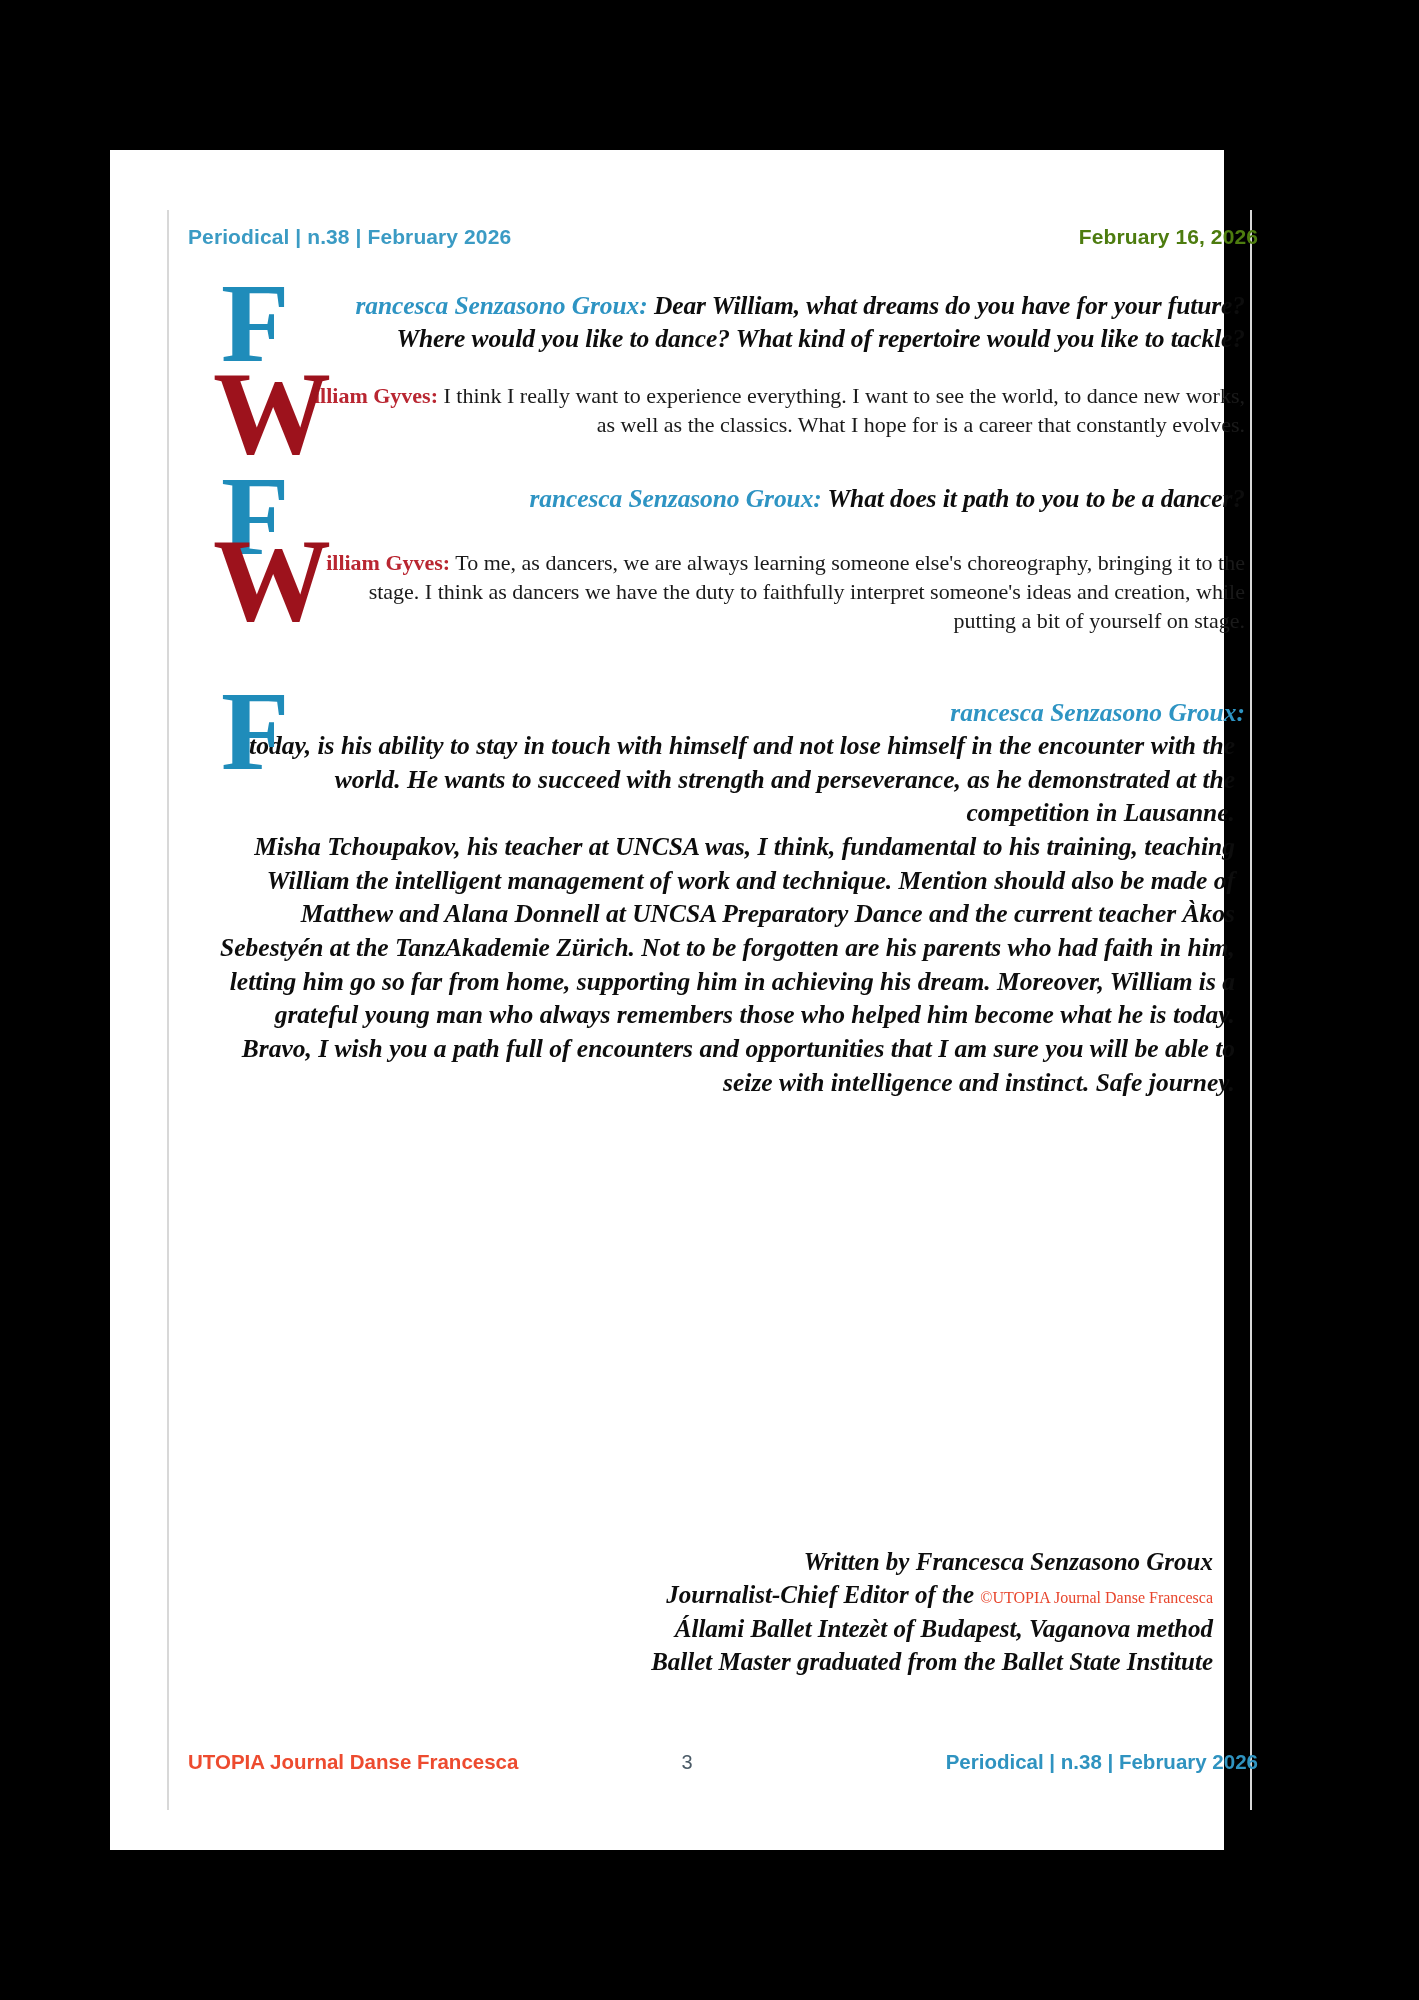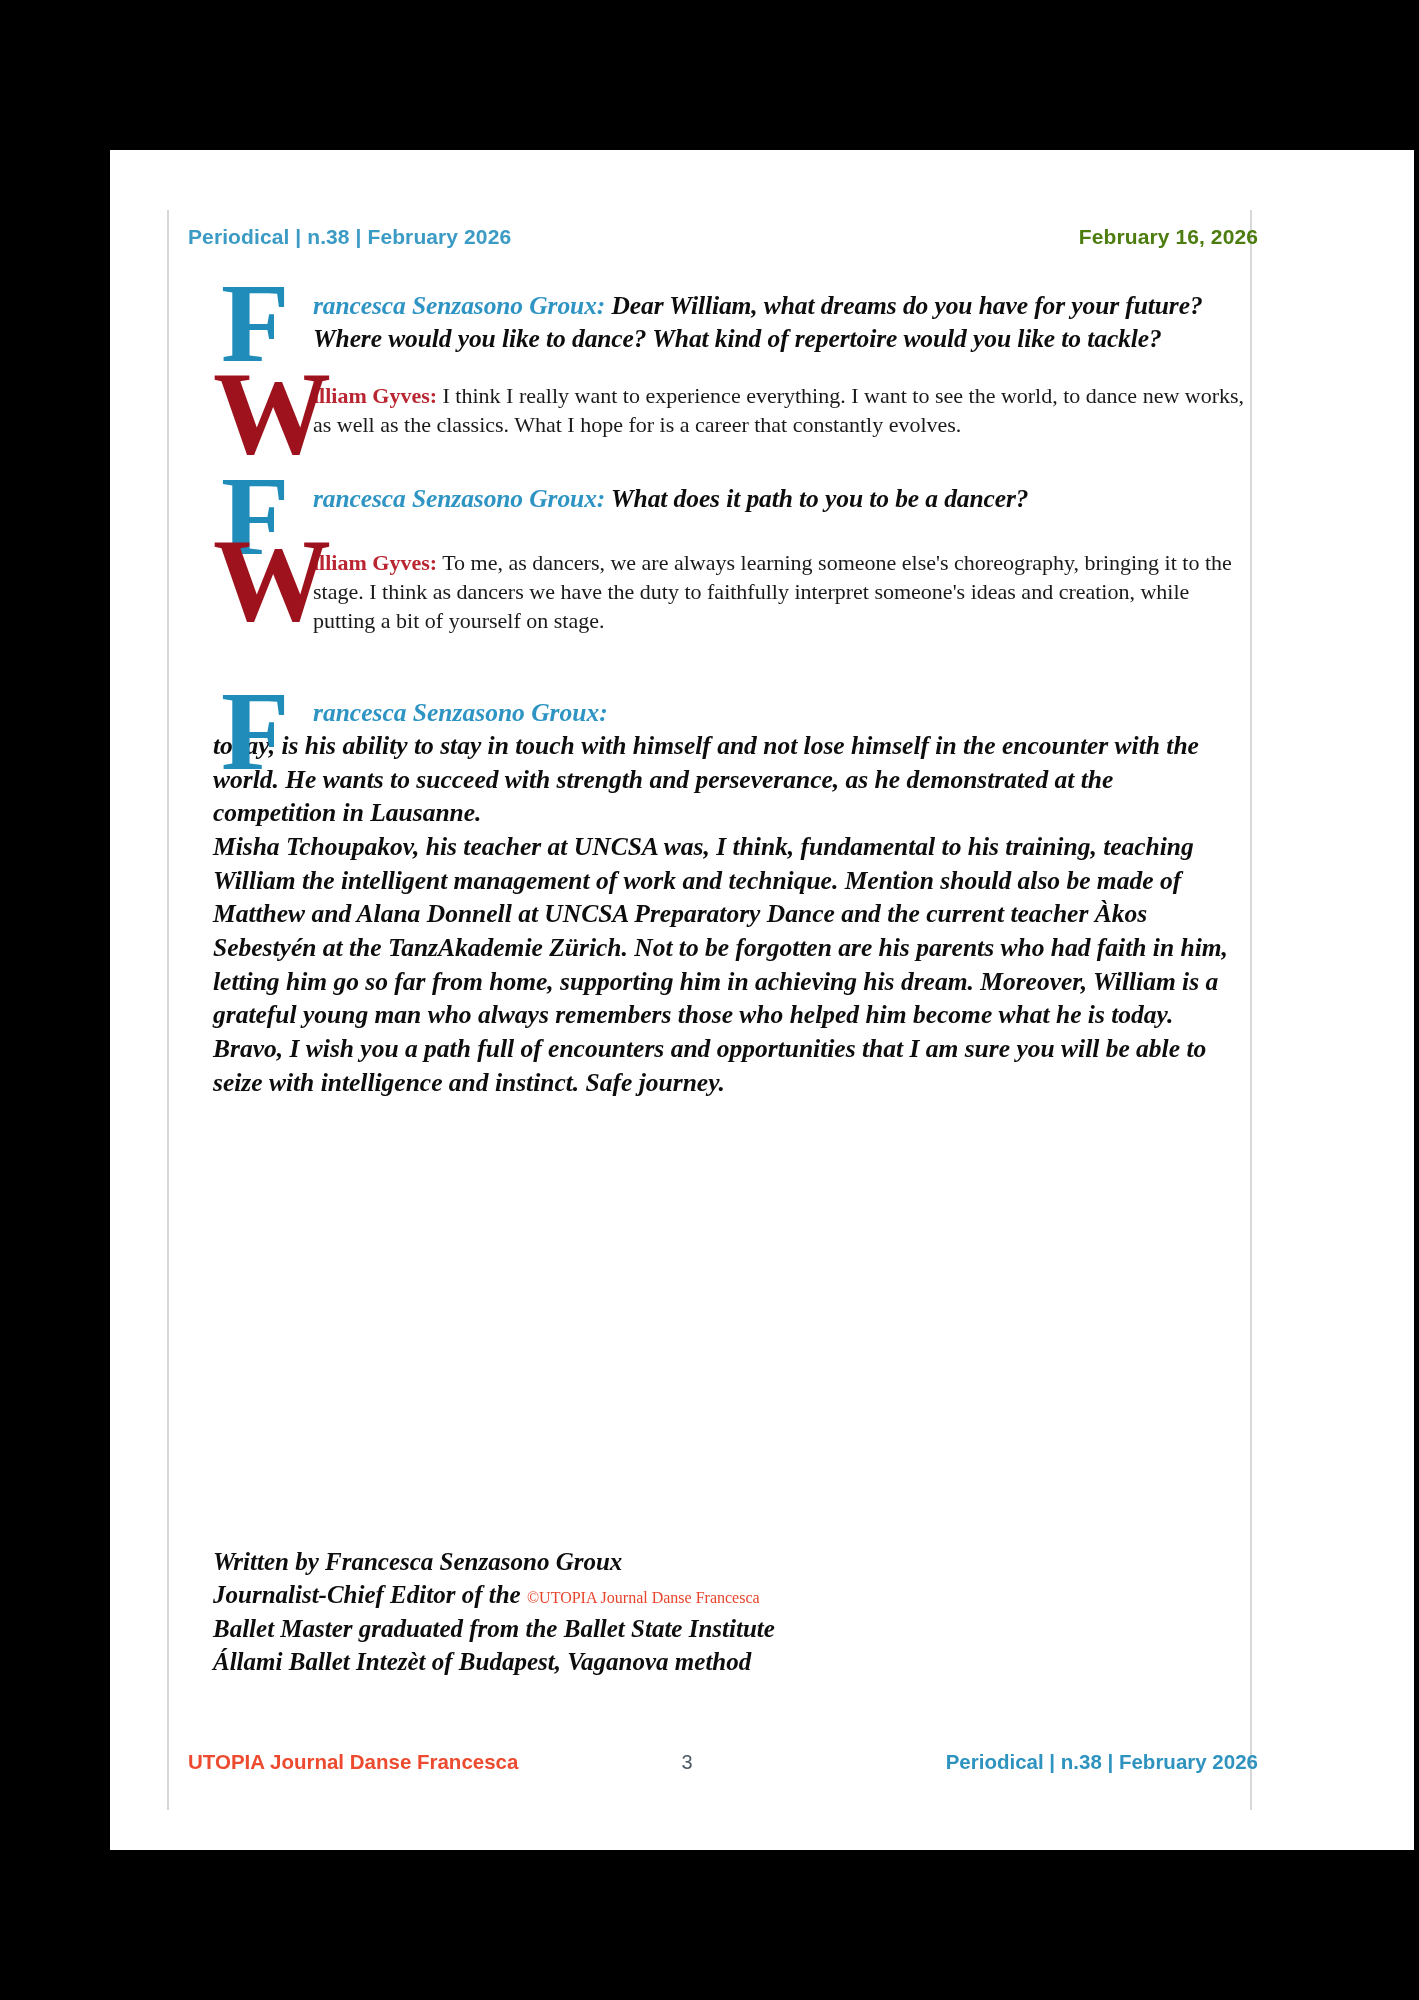--- a/index.html
+++ b/index.html
@@ -11,23 +11,24 @@
     width: 1419px;
     height: 2000px;
     overflow: hidden;
     font-family: "Liberation Serif", serif;
   }
 
   #page-sheet {
     position: absolute;
     left: 110px;
     top: 150px;
-    width: 1304px;
+    width: 1114px;
     height: 1700px;
     background: #ffffff;
+    text-align: right;
   }
 
   
   .rule {
     position: absolute;
     top: 60px;
     width: 2px;
     height: 1600px;
     background: #d8d8d8;
   }
@@ -219,22 +220,22 @@
         <p> Misha Tchoupakov, his teacher at UNCSA was, I think, fundamental to his training, teaching William the intelligent management of work and technique. Mention should also be made of Matthew and Alana Donnell at UNCSA Preparatory Dance and the current teacher Àkos Sebestyén at the TanzAkademie Zürich. Not to be forgotten are his parents who had faith in him, letting him go so far from home, supporting him in achieving his dream. Moreover, William is a grateful young man who always remembers those who helped him become what he is today.</p>
         <p>Bravo, I wish you a path full of encounters and opportunities that I am sure you will be able to seize with intelligence and instinct. Safe journey.</p>
       </div>
     </div>
 
   </div>
 
   <div id="signature">
     <div>Written by Francesca Senzasono Groux</div>
     <div><span>Journalist-Chief Editor of the </span><span class="journal-mark">©UTOPIA Journal Danse Francesca</span></div>
+    <div>Állami Ballet Intezèt of Budapest, Vaganova method</div>
     <div>Ballet Master graduated from the Ballet State Institute</div>
-    <div>Állami Ballet Intezèt of Budapest, Vaganova method</div>
   </div>
 
   <div id="footer">
     <span class="f-left">UTOPIA Journal Danse Francesca</span>
     <span class="f-page">3</span>
     <span class="f-right">Periodical | n.38 | February 2026</span>
   </div>
 
 </div>
 

